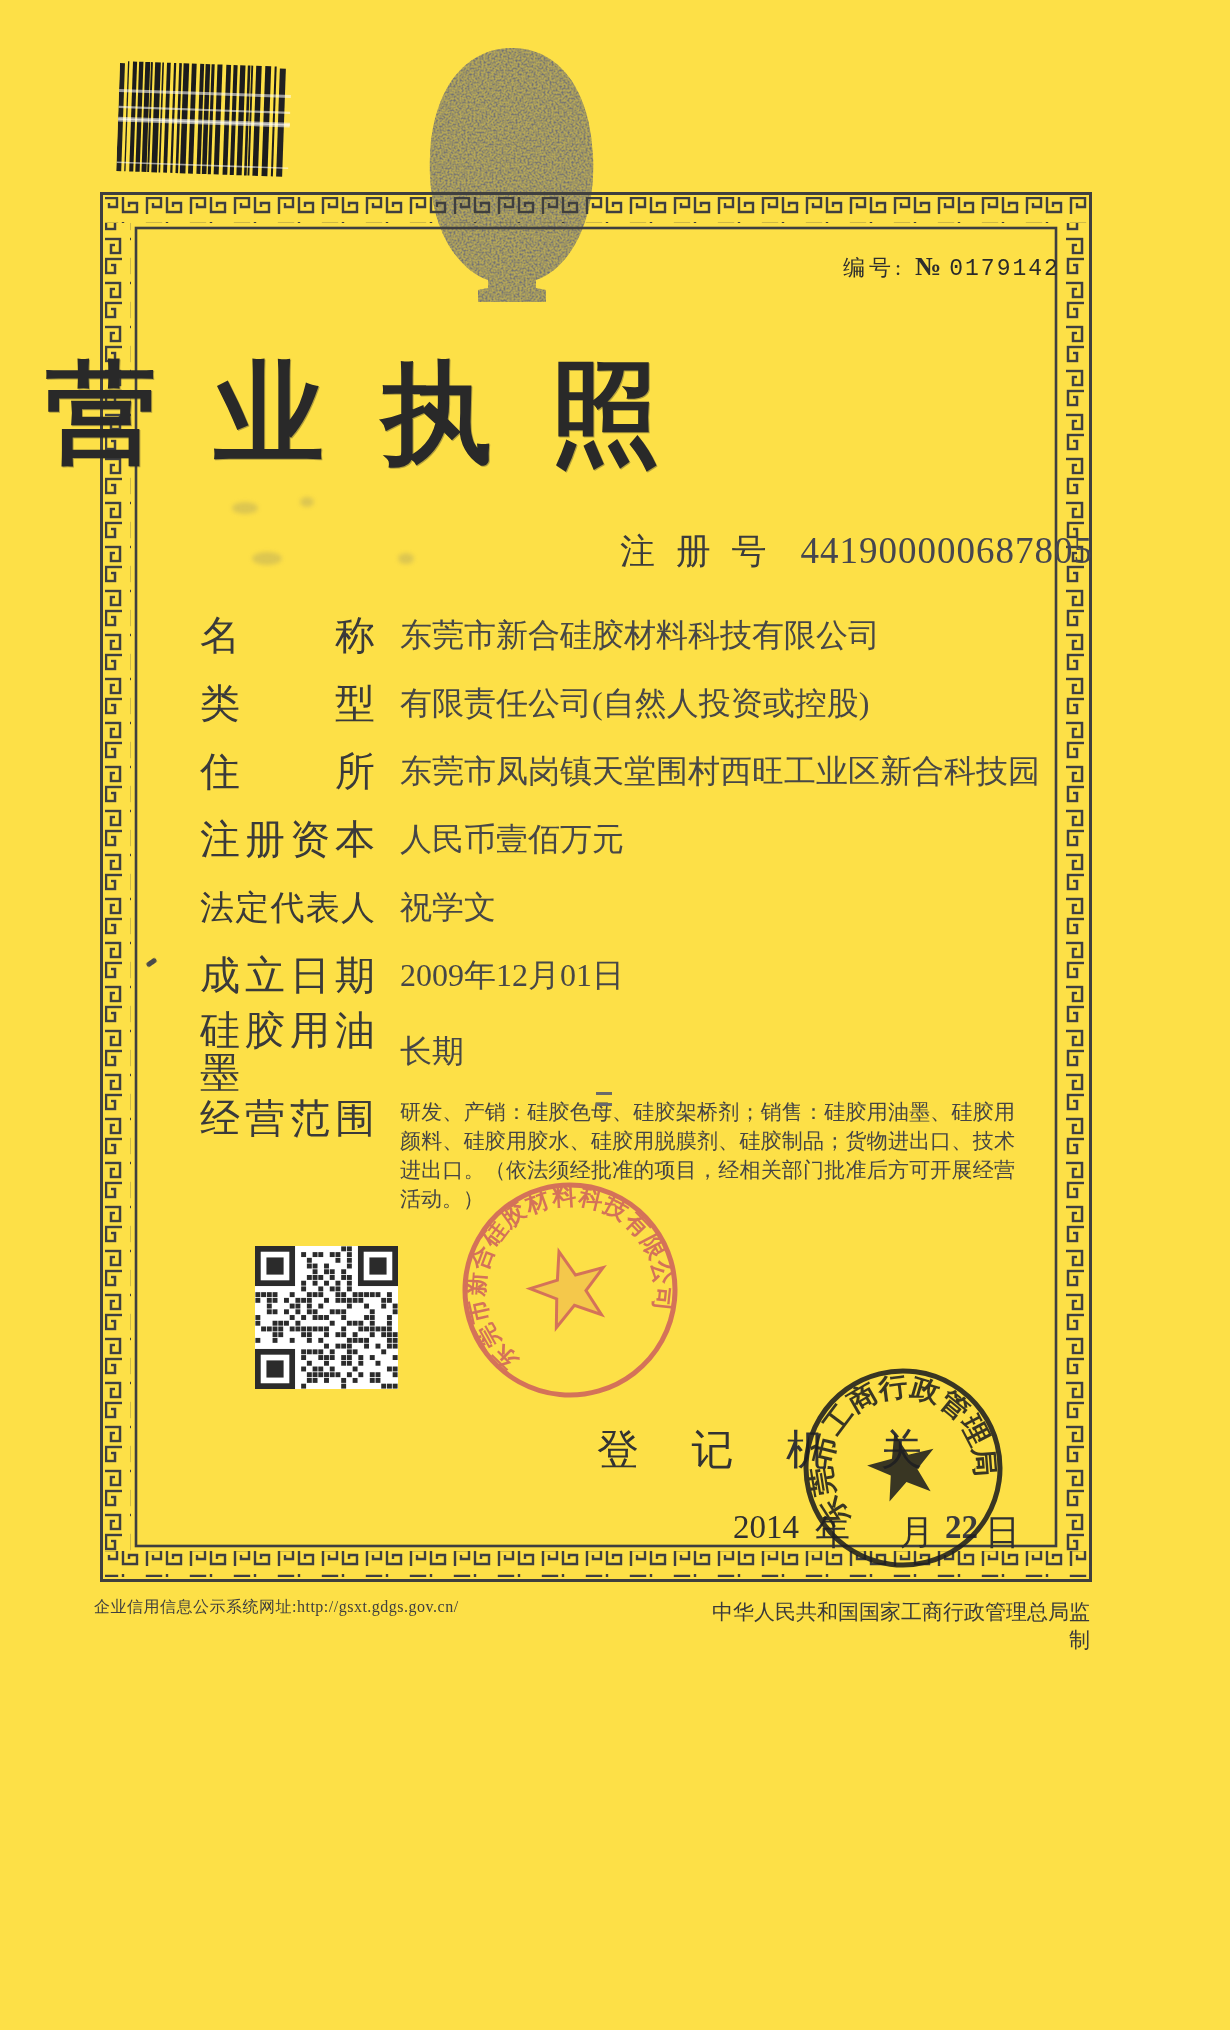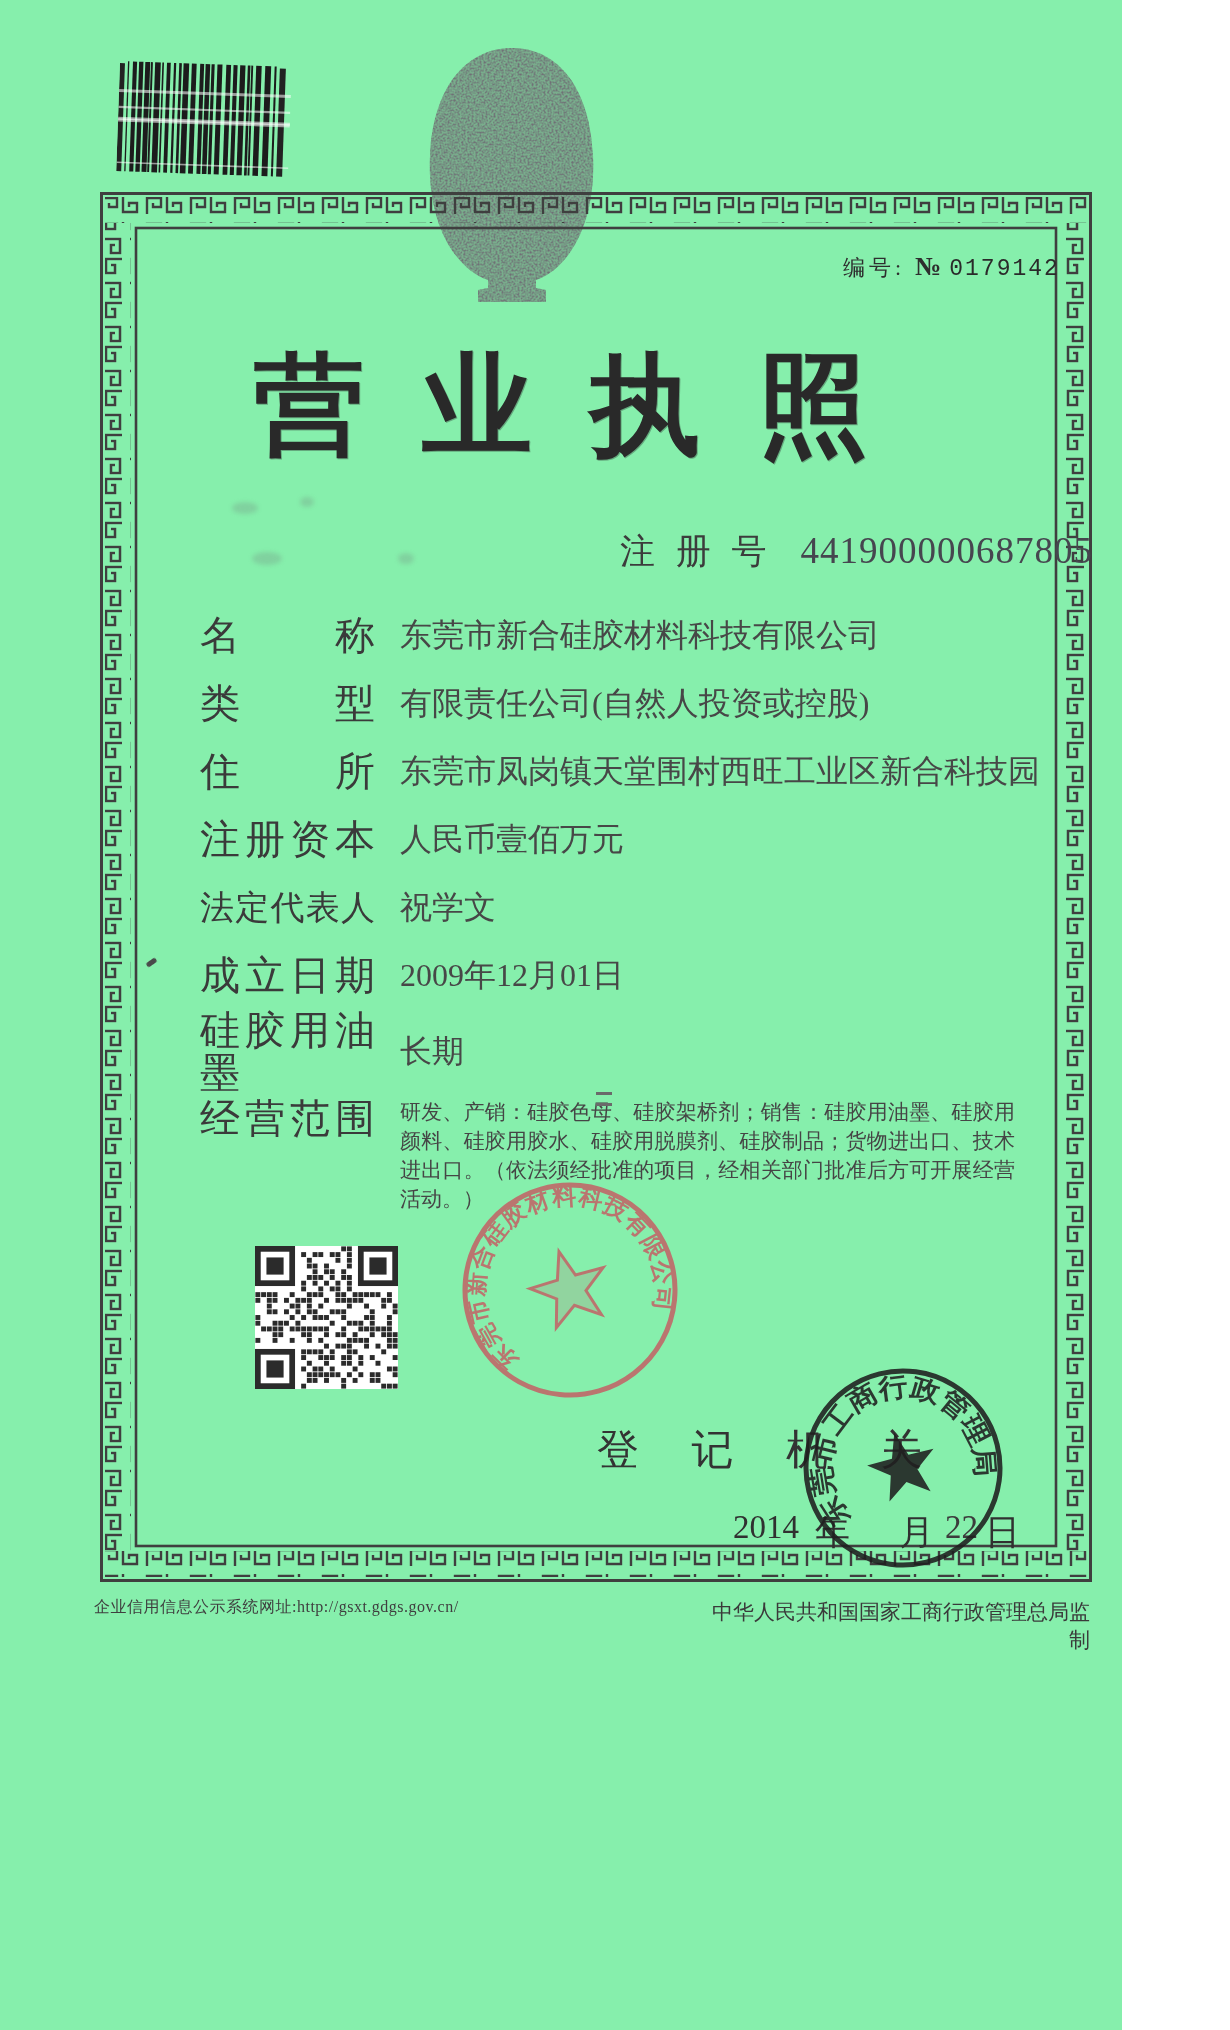--- a/index.html
+++ b/index.html
@@ -1,35 +1,35 @@
 <!DOCTYPE html>
 <html><head>
 <meta charset="utf-8">
 <style>
   html,body{margin:0;padding:0;background:#ffffff;}
-  .page{position:relative;width:1122px;height:2030px;background:#86efac;overflow:hidden;
+  .page{position:relative;width:1230px;height:2030px;background:#fde047;overflow:hidden;
         font-family:"Liberation Serif",serif;color:#383838;}
 
   
   .barcode{position:absolute;left:118px;top:62px;width:172px;height:118px;transform:rotate(2deg);}
   .emblem{position:absolute;left:424px;top:44px;}
 
   
   .frame{position:absolute;left:100px;top:192px;}
 
   
   .serial{position:absolute;left:843px;top:252px;white-space:nowrap;color:#2e2e2e;}
   .serial .lbl{font-size:22px;letter-spacing:4px;}
   .serial .no{font-size:26px;font-weight:bold;margin:0 8px 0 10px;}
   .serial .digits{font-family:"Liberation Mono",monospace;font-size:23px;letter-spacing:2px;color:#2a2a2a;}
 
   
-  .title{position:absolute;top:332px;left:0;width:100%;margin:0;text-align:center;
+  .title{position:absolute;top:340px;left:0;width:100%;margin:0;text-align:left;
          font-family:"Liberation Sans",sans-serif;font-weight:900;font-size:110px;
-         letter-spacing:58px;padding-left:58px;box-sizing:border-box;color:#292929;
+         letter-spacing:58px;padding-left:46px;box-sizing:border-box;color:#292929;
          text-shadow:1px 1px 0 rgba(40,40,40,.35);}
 
   
   .regno{position:absolute;left:620px;top:528px;display:flex;align-items:baseline;white-space:nowrap;}
   .regno-label{font-size:35px;color:#3c3c3c;letter-spacing:6px;margin-right:28px;}
   .regno-value{font-size:37px;color:#46464f;letter-spacing:1px;}
 
   
   .fields{position:absolute;left:200px;top:602px;width:860px;}
   .row{display:flex;align-items:center;min-height:68px;}
@@ -49,21 +49,21 @@
   .black-stamp{position:absolute;left:793px;top:1358px;opacity:.88;}
 
   
   .registry{position:absolute;left:597px;top:1422px;font-size:42px;color:#333;
             letter-spacing:21px;white-space:nowrap;}
   .date-line{position:absolute;left:733px;top:1477px;width:300px;height:44px;font-size:33px;color:#303030;margin-top:32px;}
   .date-line span{position:absolute;top:0;white-space:nowrap;}
   .d-year{left:0;}
   .d-year-u{left:82px;font-size:35px;}
   .d-month-u{left:166px;font-size:35px;}
-  .d-day{left:212px;color:#3c3c3c;}
+  .d-day{left:212px;color:#3c3c3c;font-weight:bold;}
   .d-day-u{left:252px;font-size:35px;}
 
   
   .footer-left{position:absolute;left:94px;top:1597px;font-size:16px;color:#3f3f3f;letter-spacing:.5px;}
   .footer-right{position:absolute;left:695px;top:1598px;width:395px;text-align:right;
                 font-size:21px;color:#3a3a3a;}
 
   
   .smudge{position:absolute;background:rgba(110,110,115,.22);filter:blur(2px);border-radius:50%;}
   .sm1{left:232px;top:502px;width:26px;height:12px;}

